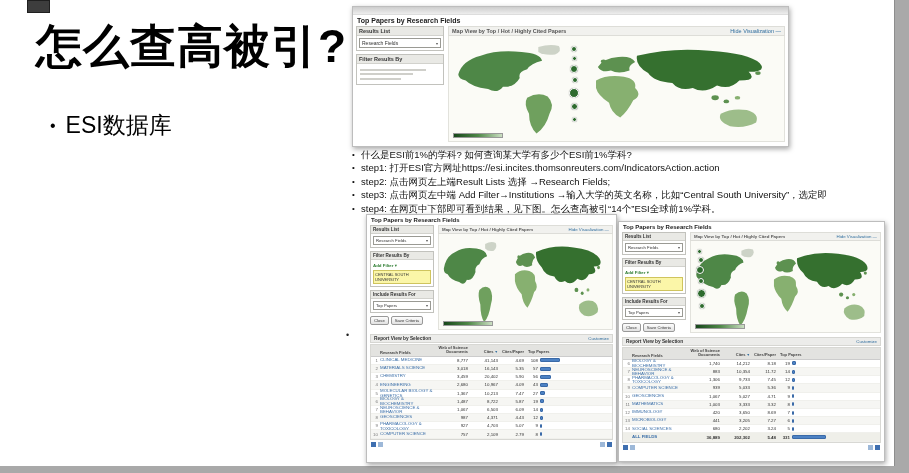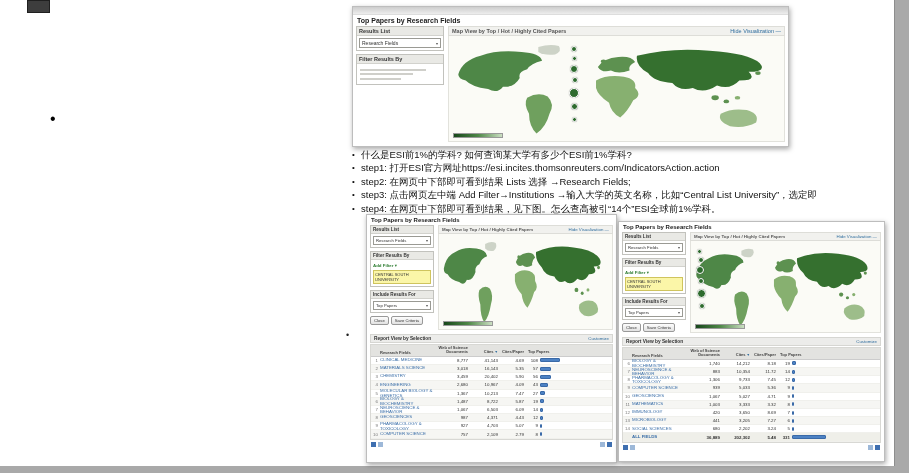--- a/index.html
+++ b/index.html
@@ -118,45 +118,47 @@
       <path d="M292,126 Q304,116 320,120 Q334,126 330,140 Q318,150 302,146 Q288,138 292,126 Z" fill="#9dbd8a"></path>
     </g>
   </defs>
 </svg>
 
 <div class="stage">
   <div class="slide">
 
     <div class="corner-mark"></div>
 
+    <h1 class="title">怎么查高被引?</h1>
 
     <div class="esi-bullet">
       <span class="dot">•</span>
+      <span>ESI数据库</span>
     </div>
 
     <div class="notes">
 
         <div class="note-line">
           <span class="note-dot">•</span>
           <span class="note-text">什么是ESI前1%的学科? 如何查询某大学有多少个ESI前1%学科?</span>
         </div>
 
         <div class="note-line">
           <span class="note-dot">•</span>
           <span class="note-text">step1:  打开ESI官方网址https://esi.incites.thomsonreuters.com/IndicatorsAction.action</span>
         </div>
 
         <div class="note-line">
           <span class="note-dot">•</span>
-          <span class="note-text">step2:  在网页中下部即可看到结果 Lists 选择 →Research Fields;</span>
+          <span class="note-text">step2:  点击网页左上端Result Lists 选择 →Research Fields;</span>
         </div>
 
         <div class="note-line">
           <span class="note-dot">•</span>
-          <span class="note-text">step3:  点击网页左中端 Add Filter→Institutions →输入大学的英文名称，比如“Central List University”，选定即</span>
+          <span class="note-text">step3:  点击网页左中端 Add Filter→Institutions →输入大学的英文名称，比如“Central South University”，选定即</span>
         </div>
 
         <div class="note-line">
           <span class="note-dot">•</span>
           <span class="note-text">step4:  在网页中下部即可看到结果，见下图。怎么查高被引“14个”ESI全球前1%学科。</span>
         </div>
       </div>
 
     <span class="stray-bullet">•</span>
 

